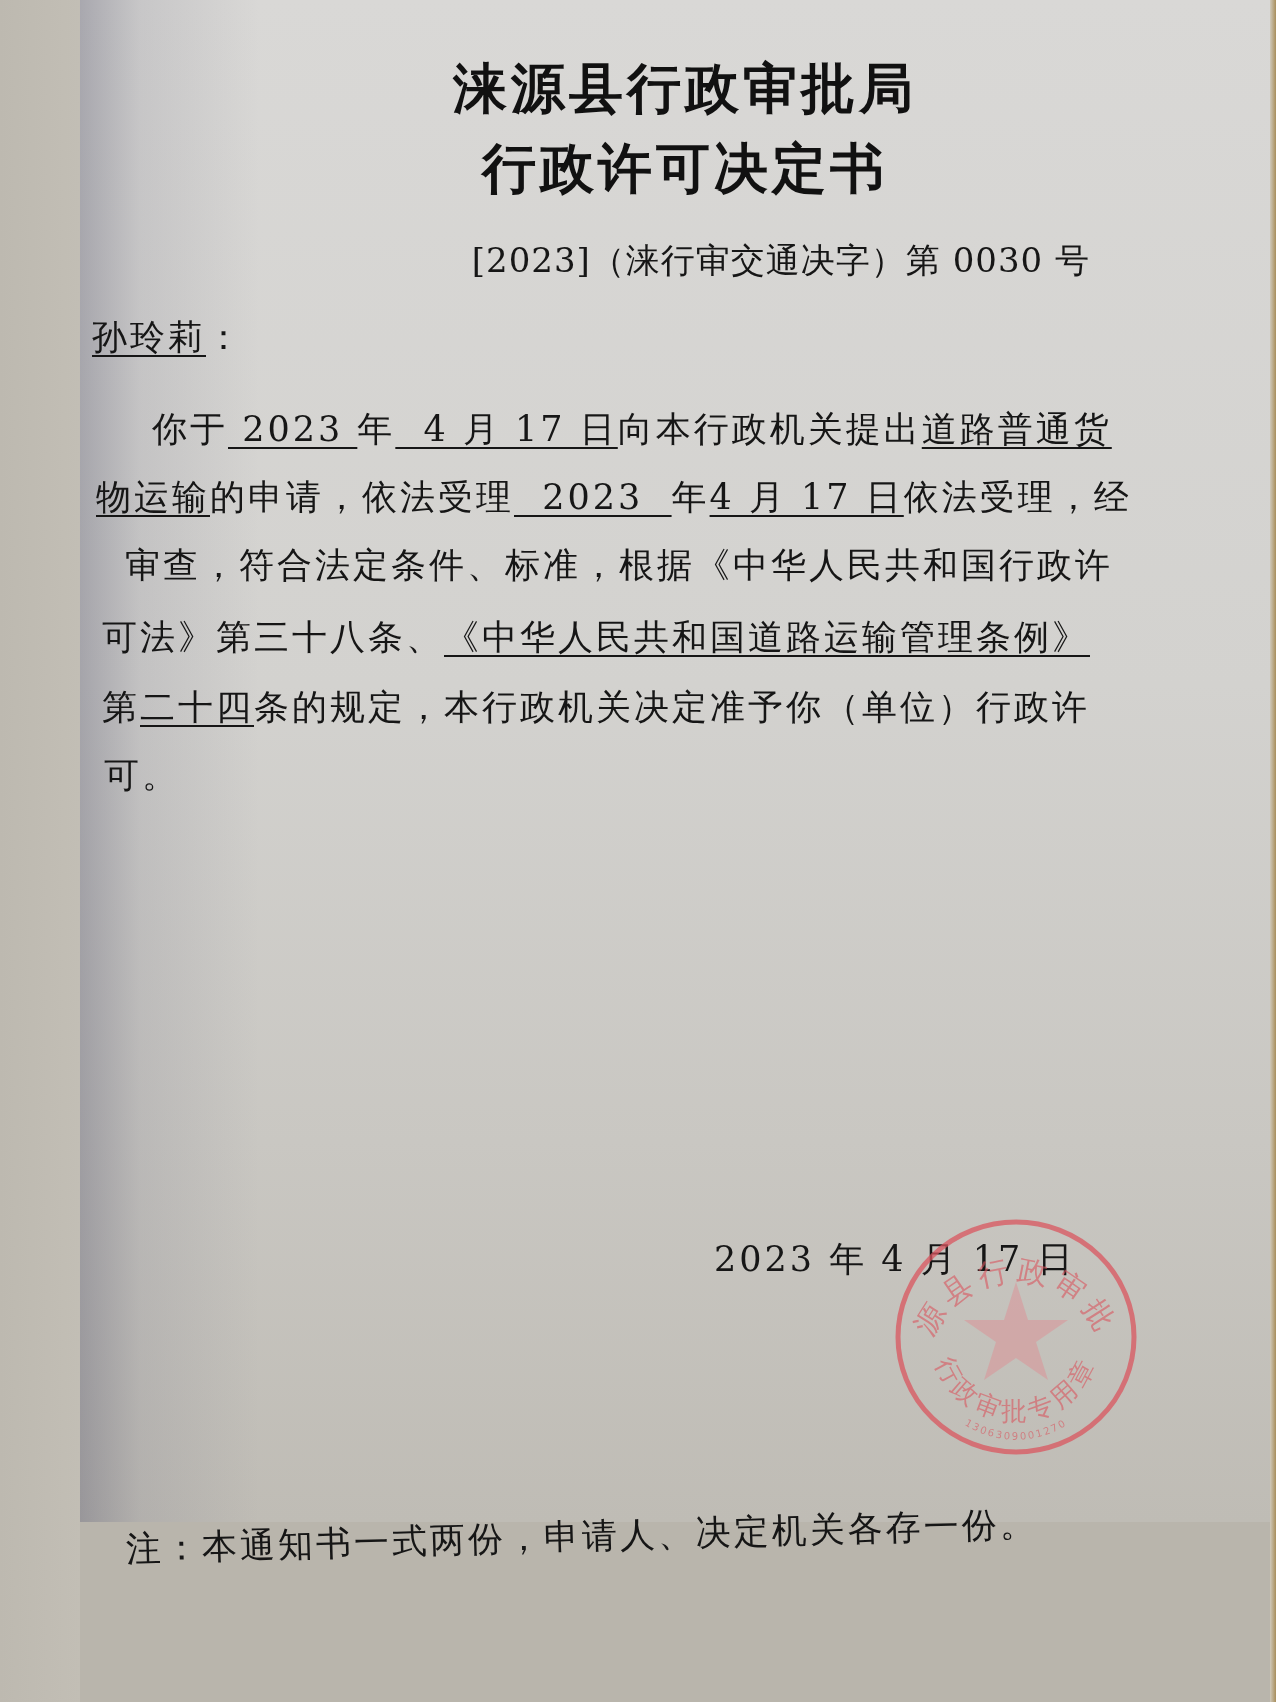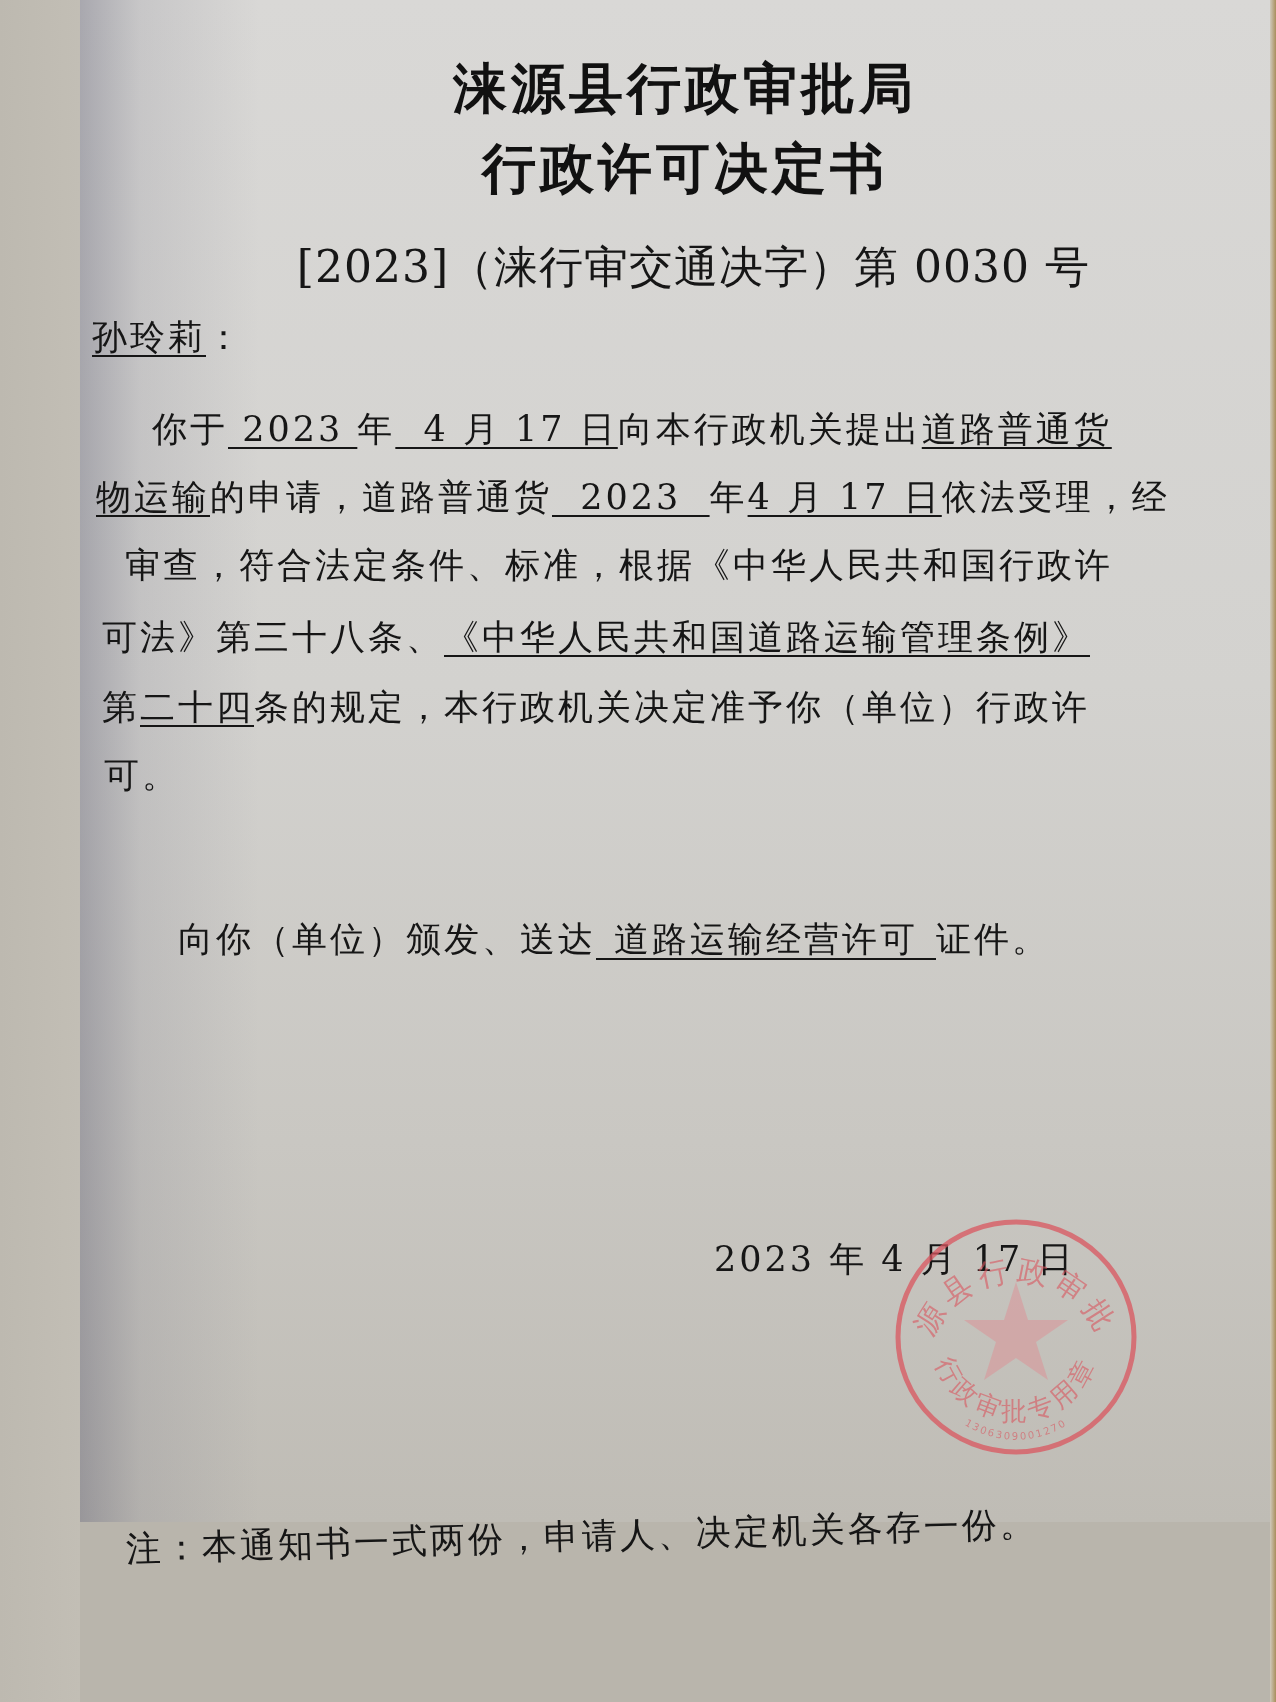--- a/index.html
+++ b/index.html
@@ -25,21 +25,21 @@
   }
   .title {
     position: absolute; left: 0; width: 1190px; text-align: center;
     font-family: "DejaVu Serif", serif; font-weight: bold; letter-spacing: 4px;
     font-size: 54px; line-height: 64px; color: #111;
   }
   .title.t1 { top: 56px; left: 10px; }
   .title.t2 { top: 136px; left: 10px; }
   .docno {
     position: absolute; top: 238px; right: 180px;
-    font-size: 44px; letter-spacing: 1px;
+    font-size: 34px; letter-spacing: 1px;
   }
   .text {
     position: absolute; font-size: 35px; letter-spacing: 3px; white-space: nowrap;
   }
   .u { text-decoration: underline; text-underline-offset: 6px; text-decoration-thickness: 2px; }
   .blank {
     display: inline-block; border-bottom: 2px solid #161616; text-align: center;
     line-height: 38px;
   }
   .stamp {
@@ -62,39 +62,36 @@
 
   <div class="text" style="left:12px; top:314px;">
     <span class="u">孙玲莉</span><span>：</span>
   </div>
 
   <div class="text" style="left:72px; top:406px;">
     <span>你于</span><span class="u" style="white-space:pre"> 2023 </span><span>年</span><span class="u" style="white-space:pre">  4 月 17 日</span><span>向本行政机关提出</span><span class="u">道路普通货</span>
   </div>
 
   <div class="text" style="left:16px; top:474px;">
-    <span class="u">物运输</span><span>的申请，道路普通货</span><span class="u" style="white-space:pre">  2023  </span><span>年</span><span class="u">4 月 17 日</span><span>依法受理，经</span>
+    <span class="u">物运输</span><span>的申请，依法受理</span><span class="u" style="white-space:pre">  2023  </span><span>年</span><span class="u">4 月 17 日</span><span>依法受理，经</span>
   </div>
 
   <div class="text" style="left:20px; top:542px;margin-left:25px;">审查，符合法定条件、标准，根据《中华人民共和国行政许</div>
 
   <div class="text" style="left:22px; top:614px;">
     <span>可法》第三十八条、</span><span class="u">《中华人民共和国道路运输管理条例》</span>
   </div>
 
   <div class="text" style="left:22px; top:684px;">
     <span>第</span><span class="u">二十四</span><span>条的规定，本行政机关决定准予你（单位）行政许</span>
   </div>
 
   <div class="text" style="left:24px; top:752px;">可。</div>
 
 
-  <div class="text" style="left:98px; top:916px;">
-    <span>向你（单位）颁发、送达</span><span class="blank" style="width:340px;">道路运输经营许可</span><span>证件。</span>
-  </div>
 
   <div class="text" style="left:634px; top:1236px;">2023 年 4 月 17 日</div>
 
   <svg class="stamp" viewBox="0 0 256 250">
     <defs>
       <path id="arcTop" d="M 40 140 A 90 90 0 0 1 216 140"></path>
       <path id="arcBottom" d="M 52 160 A 84 84 0 0 0 204 160"></path>
       <path id="arcSerial" d="M 40 170 A 96 96 0 0 0 216 170"></path>
     </defs>
     <ellipse cx="128" cy="125" rx="118" ry="115" fill="none" stroke="#d9565f" stroke-width="5" opacity="0.75"></ellipse>

